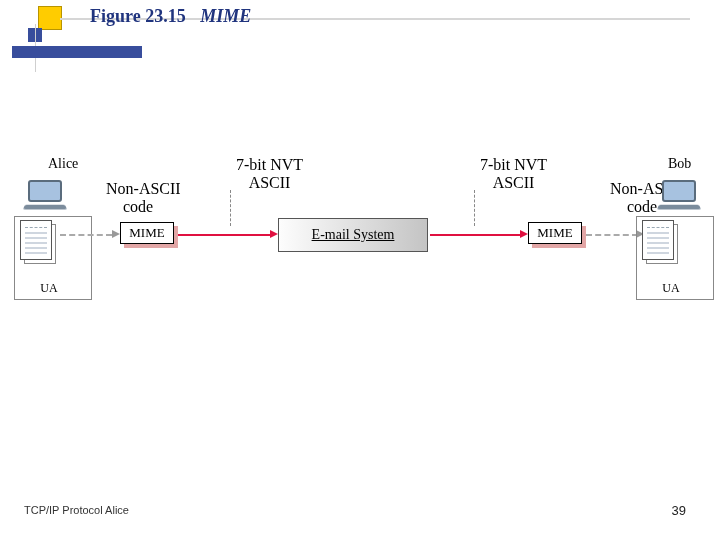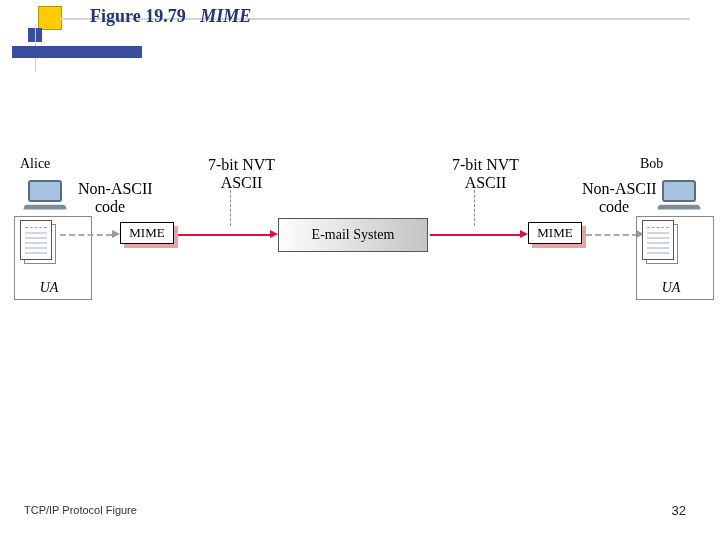--- a/index.html
+++ b/index.html
@@ -81,20 +81,21 @@
     left: 20px;
     right: 20px;
     height: 180px;
   }
   .node-label {
     font-size: 14px;
     font-family: "Times New Roman", serif;
     color: #000;
     position: absolute;
     white-space: nowrap;
+    margin-left: 28px;
   }
   .box-label {
     font-size: 16px;
     text-align: center;
     white-space: nowrap;
   }
   .mime-box {
     position: absolute;
     width: 54px; height: 22px;
     border: 1px solid #000;
@@ -155,21 +156,21 @@
   .doc-back {
     position: absolute;
     width: 32px; height: 40px;
     border: 1px solid #888;
     background: #fff;
     top: 4px; left: 4px;
     z-index: -1;
   }
   .ua-label {
     position:absolute; bottom:-16px; left:0; right:0;
-    font-size:14px; text-align:center;font-style:italic;
+    font-size:12px; text-align:center;
   }
 
   
   .line { position:absolute; background:#e01040; height:2px; }
   .line.dash { background:none; border-top:2px dashed #aaa; height:0; }
   .arrowhead {
     position:absolute; width:0; height:0;
     border-top:4px solid transparent;
     border-bottom:4px solid transparent;
   }
@@ -184,21 +185,21 @@
 <body>
 
 <div class="slide-logo">
   <div class="logo-yellow"></div>
   <div class="logo-blue"></div>
 </div>
 <div class="thin-line-top"></div>
 <div class="thin-line-vert"></div>
 <div class="fat-bar"></div>
 <div class="title">
-  <span>Figure 19.79</span>
+  <span>Figure 23.15</span>
   <span class="sub">MIME</span>
 </div>
 
 <div class="diagram">
 
   <div class="node-label" style="top:-24px; left:0;">Alice</div>
   <div class="laptop" style="top:0; left:0;">
     <div class="laptop-screen"></div>
       <div class="laptop-base"></div>
   </div>
@@ -222,21 +223,21 @@
   </div>
 
   <div class="node-label box-label" style="top:-24px; left:188px;">
     <span>7-bit NVT<br>ASCII</span>
   </div>
   <div class="dash-vert" style="top:10px; left:210px; height:36px;"></div>
 
   <div class="line" style="top:54px; left:158px; width:92px;"></div>
   <div class="arrowhead right" style="top:50px; left:250px;"></div>
 
-  <div class="email-box" style="top:38px; left:258px;">E-mail System</div>
+  <div class="email-box" style="top:38px; left:258px;text-decoration:underline;">E-mail System</div>
 
   <div class="line" style="top:54px; left:410px; width:92px;"></div>
   <div class="arrowhead right" style="top:50px; left:500px;"></div>
 
   <div class="node-label box-label" style="top:-24px; left:432px;">
     <span>7-bit NVT<br>ASCII</span>
   </div>
   <div class="dash-vert" style="top:10px; left:454px; height:36px;"></div>
 
   <div class="mime-wrap" style="top:42px; left:508px;">
@@ -258,14 +259,14 @@
   </div>
 
   <div class="node-label" style="top:-24px; left:620px;">Bob</div>
   <div class="laptop" style="top:0; left:634px;">
     <div class="laptop-screen"></div>
       <div class="laptop-base"></div>
   </div>
 
 </div>
 
-<div class="footer-left">TCP/IP Protocol Figure</div>
-<div class="footer-right">32</div>
+<div class="footer-left">TCP/IP Protocol Alice</div>
+<div class="footer-right">39</div>
 
 </body></html>

